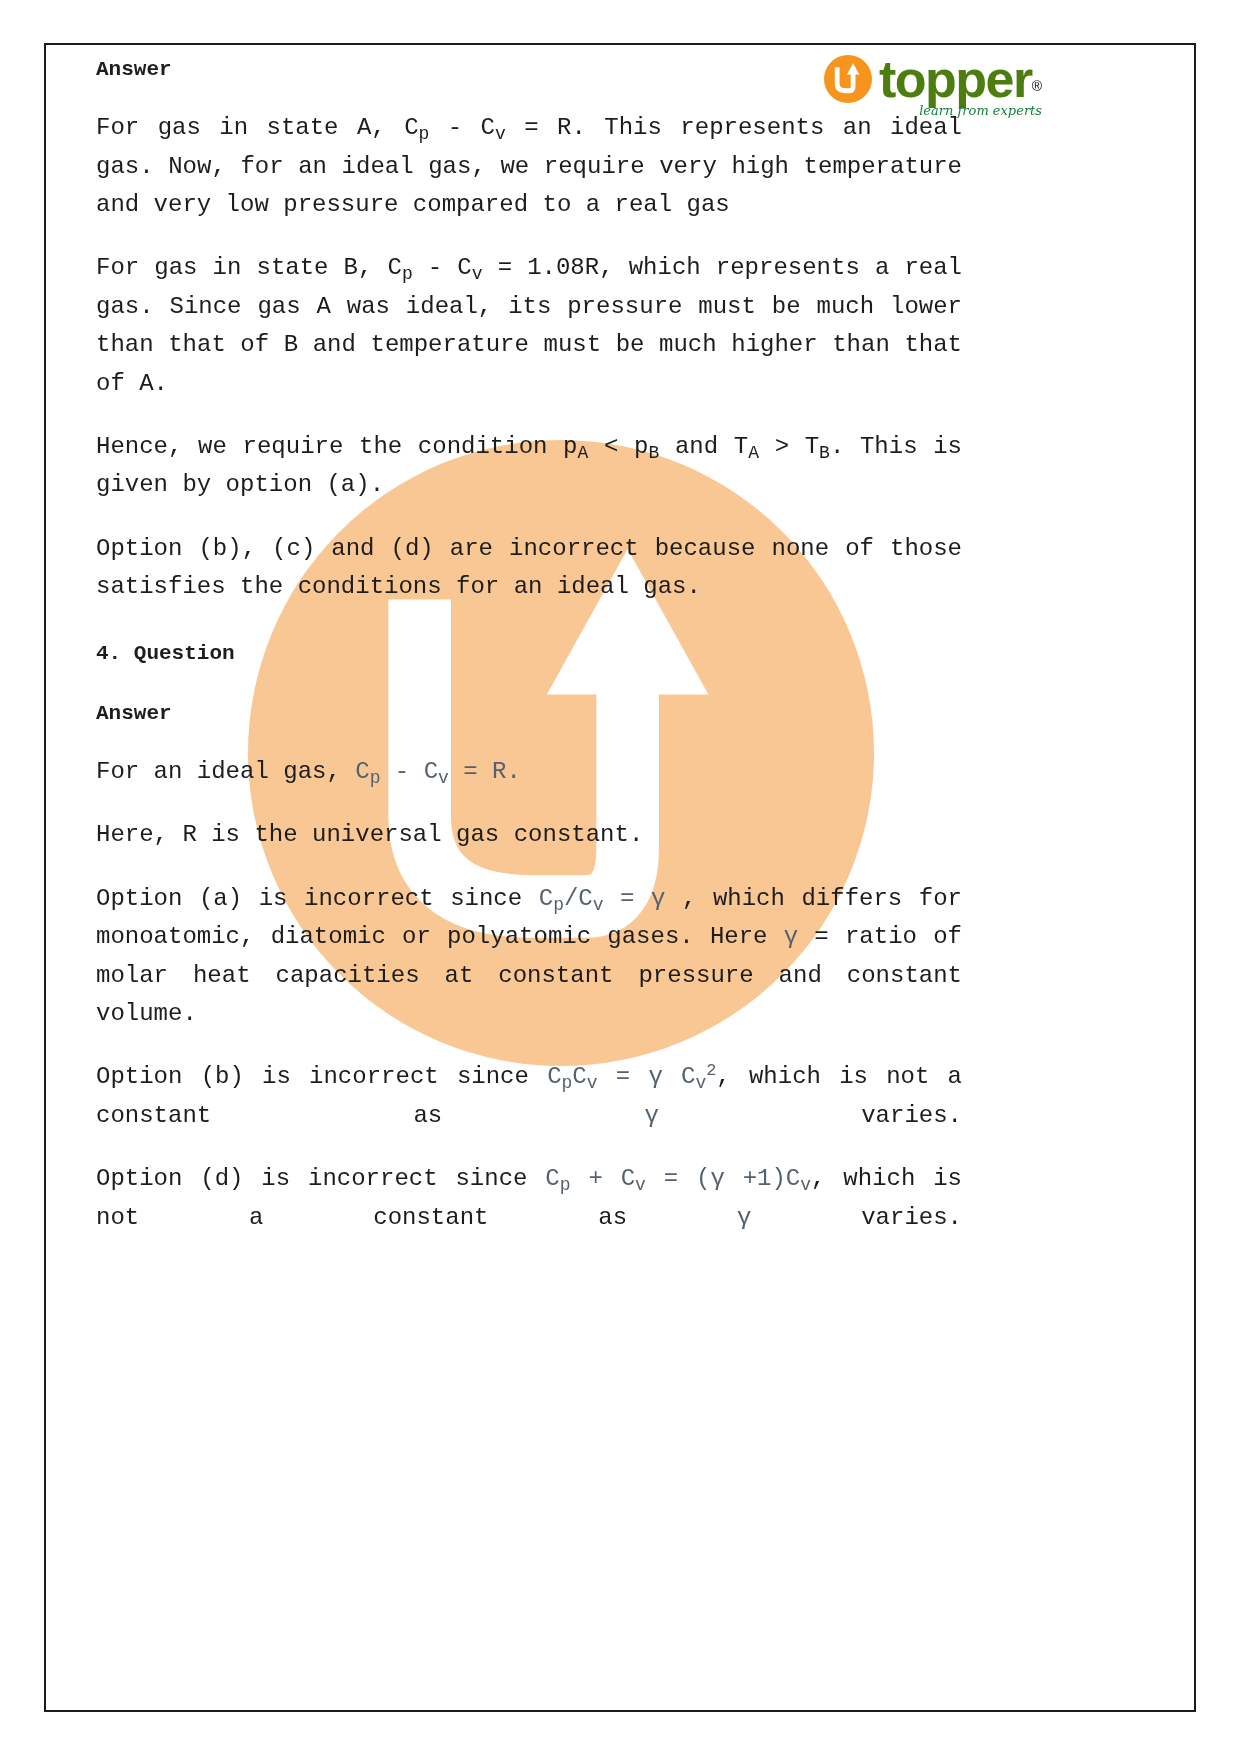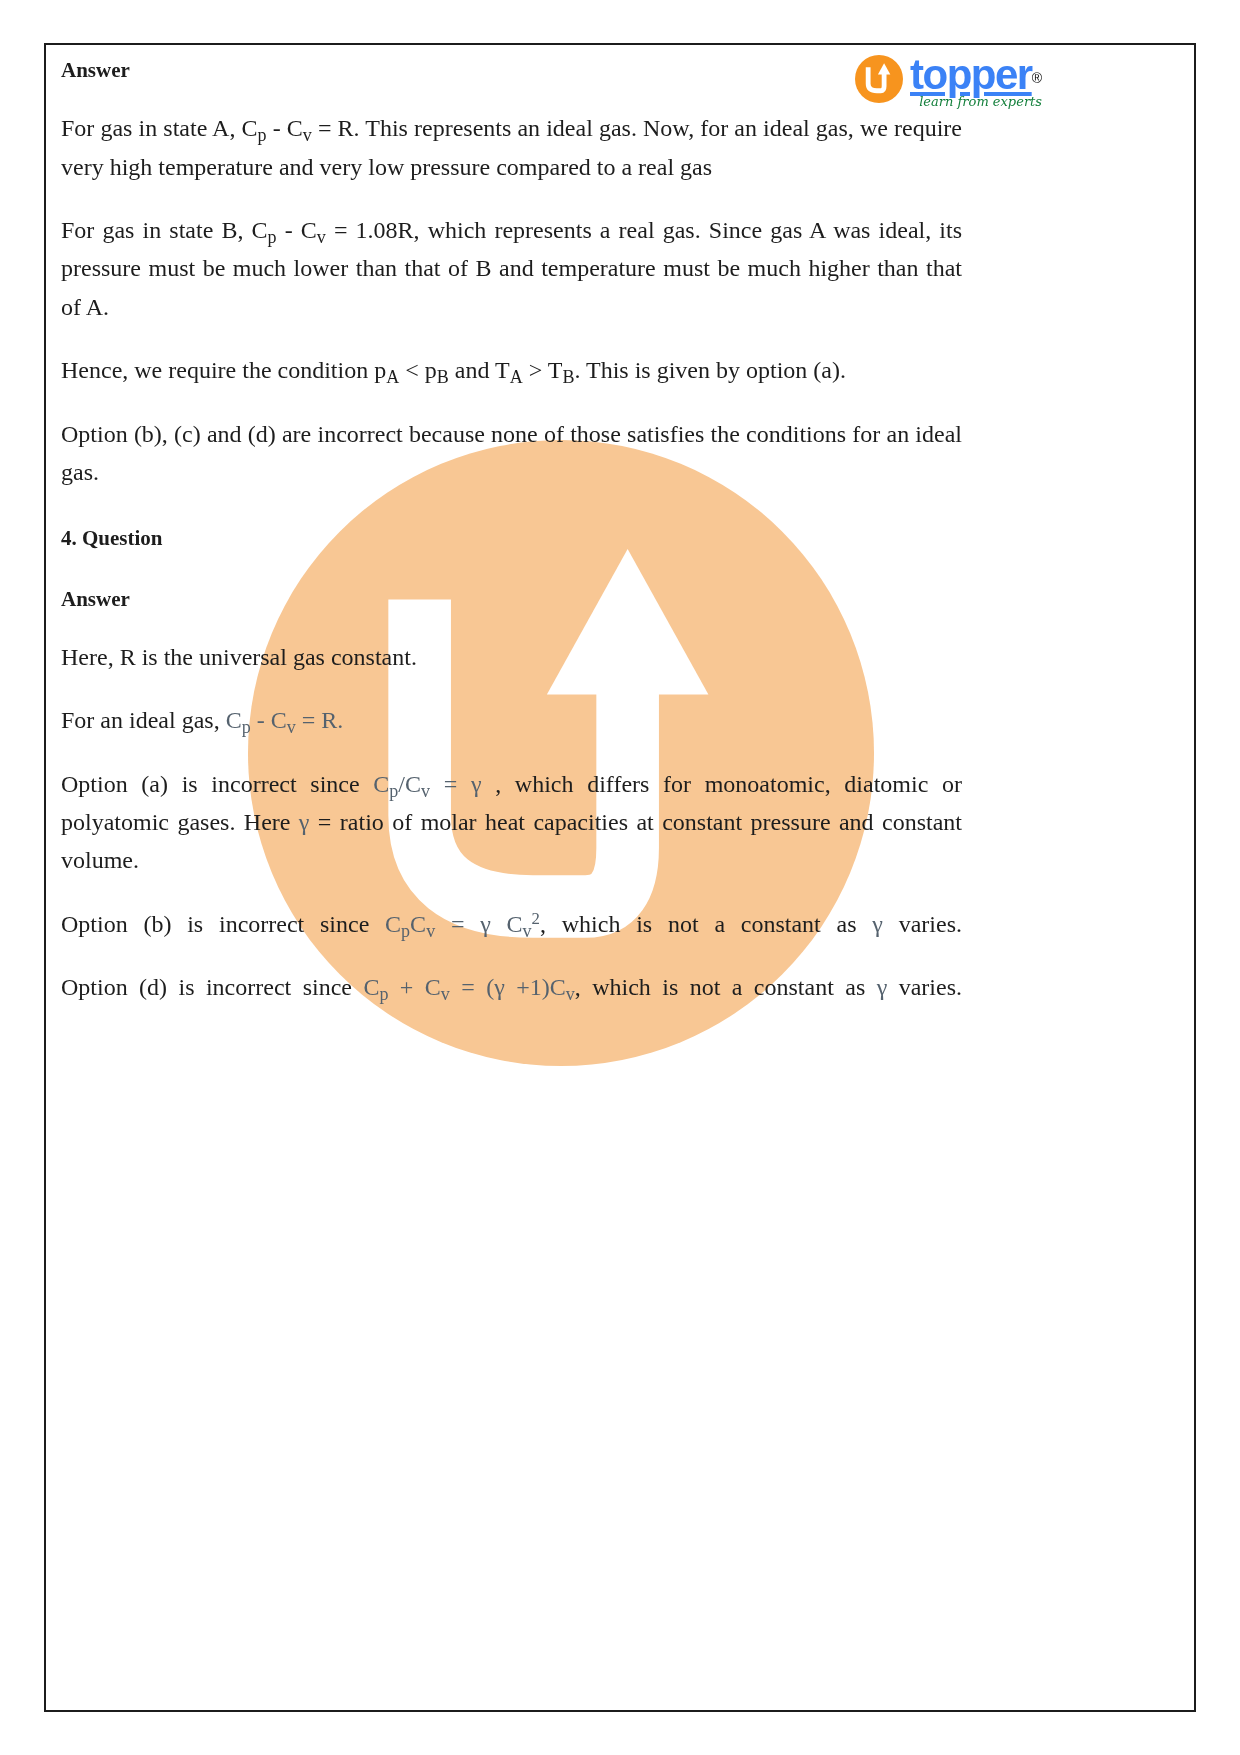--- a/index.html
+++ b/index.html
@@ -33,45 +33,45 @@
     display:flex;
     align-items:flex-start;
     gap:7px;
     z-index:2;
   }
   .logo-mark svg { width:48px; height:48px; display:block; }
   .logo-text-wrap { display:block; }
   .logo-text {
     font-family:"Liberation Sans", sans-serif;
     font-weight:bold;
-    font-size:42px;
+    font-size:52px;
     line-height:0.95;
     letter-spacing:-1.5px;
-    color:#3b82f6;
-    text-decoration:underline;
+    color:#4d7c0f;
   }
   .logo-reg {
     font-family:"Liberation Sans", sans-serif;
     font-size:14px;
     vertical-align:super;
     color:#0f0f0f;
   }
   .logo-tagline {
     display:block;
     text-align:right;
     font-family:"DejaVu Serif", serif;
     font-style:italic;
     font-size:13px;
     color:#15803d;
     margin-top:-1px;
   }
   .content {
     position:relative;
     z-index:1;
-    padding:57px 278px 0 61px;
+    padding:57px 278px 0 96px;
+    font-family:Liberation Mono, monospace;
   }
   .content h2 {
     font-size:21px;
     font-weight:bold;
     line-height:1.25;
     margin:34px 0 26px 0;
   }
   .content h2:first-child { margin-top:0; }
   .content p {
     font-size:24px;
@@ -112,18 +112,18 @@
 </header>
 
 <main class="content">
   <h2>Answer</h2>
   <p><span>For gas in state A, C</span><sub>p</sub><span> - C</span><sub>v</sub><span> = R. This represents an ideal gas. Now, for an ideal gas, we require very high temperature and very low pressure compared to a real gas</span></p>
   <p><span>For gas in state B, C</span><sub>p</sub><span> - C</span><sub>v</sub><span> = 1.08R, which represents a real gas. Since gas A was ideal, its pressure must be much lower than that of B and temperature must be much higher than that of A.</span></p>
   <p><span>Hence, we require the condition p</span><sub>A</sub><span> &lt; p</span><sub>B</sub><span> and T</span><sub>A</sub><span> &gt; T</span><sub>B</sub><span>. This is given by option (a).</span></p>
   <p><span>Option (b), (c) and (d) are incorrect because none of those satisfies the conditions for an ideal gas.</span></p>
   <h2>4. Question</h2>
   <h2>Answer</h2>
+  <p><span>For an ideal gas, </span><span class="math">C</span><sub class="math">p</sub><span class="math"> - C</span><sub class="math">v</sub><span class="math"> = R.</span></p>
   <p><span>Here, R is the universal gas constant.</span></p>
-  <p><span>For an ideal gas, </span><span class="math">C</span><sub class="math">p</sub><span class="math"> - C</span><sub class="math">v</sub><span class="math"> = R.</span></p>
   <p><span>Option (a) is incorrect since </span><span class="math">C</span><sub class="math">p</sub><span class="math">/C</span><sub class="math">v</sub><span class="math"> = </span><span class="math">γ</span><span> , which differs for monoatomic, diatomic or polyatomic gases. Here </span><span class="math">γ</span><span> = ratio of molar heat capacities at constant pressure and constant volume.</span></p>
   <p class="force-justify"><span>Option (b) is incorrect since </span><span class="math">C</span><sub class="math">p</sub><span class="math">C</span><sub class="math">v</sub><span class="math"> = </span><span class="math">γ</span><span class="math"> C</span><sub class="math">v</sub><sup class="math">2</sup><span>, which is not a constant as </span><span class="math">γ</span><span> varies.</span></p>
   <p class="force-justify"><span>Option (d) is incorrect since </span><span class="math">C</span><sub class="math">p</sub><span class="math"> + C</span><sub class="math">v</sub><span class="math"> = (</span><span class="math">γ</span><span class="math"> +1)C</span><sub class="math">v</sub><span>, which is not a constant as </span><span class="math">γ</span><span> varies.</span></p>
 </main>
 
 </body></html>

